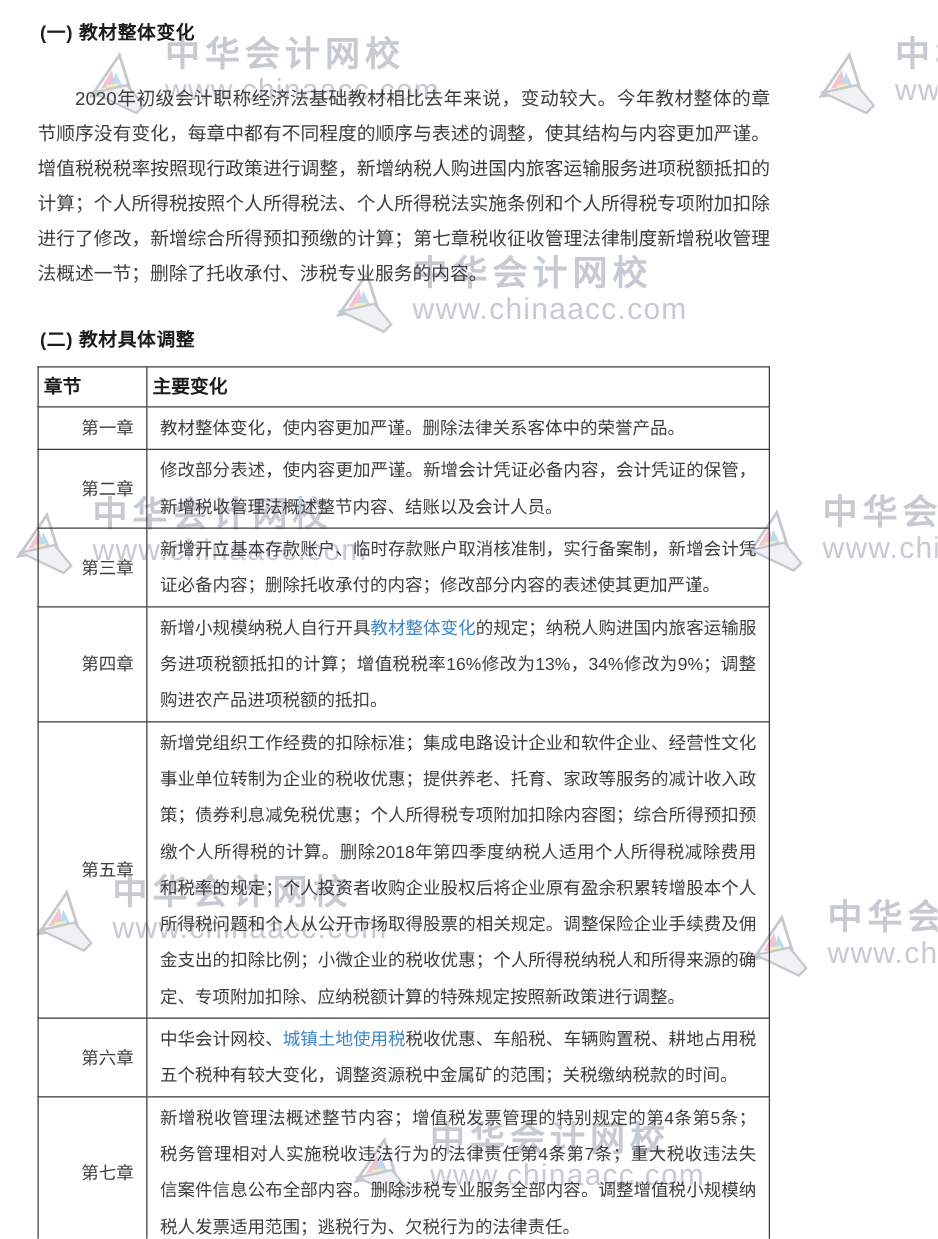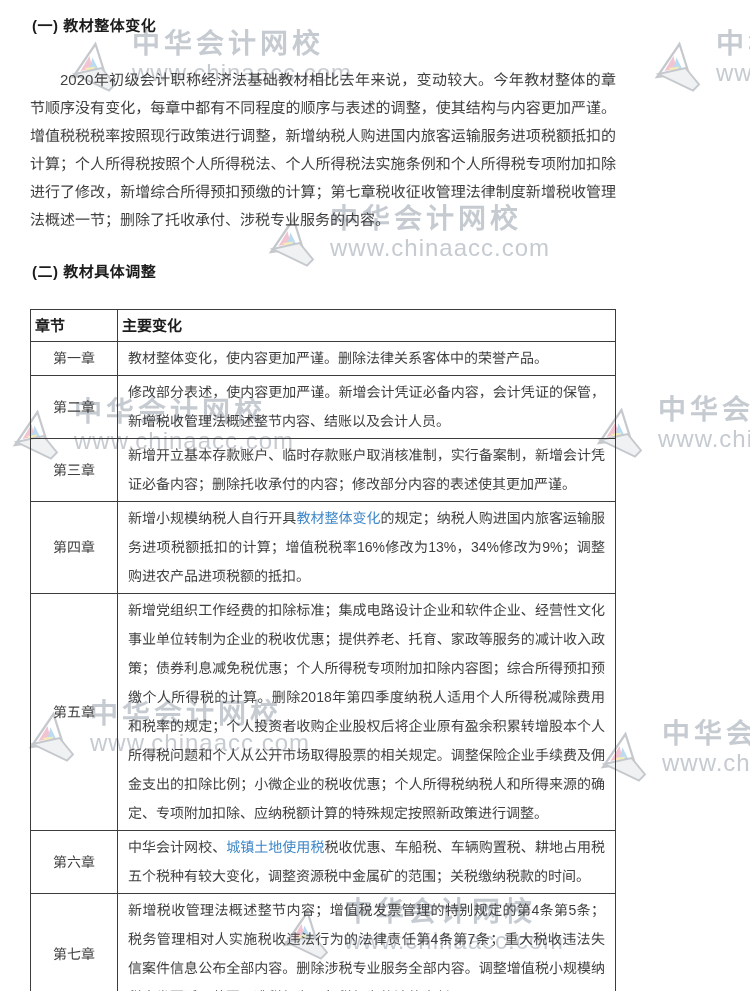--- a/index.html
+++ b/index.html
@@ -20,21 +20,21 @@
   .page{
     position:relative;z-index:1;
     padding:10px 28px 0 30px;
     width:644px;height:991px;
   }
   .section-heading{
     font-size:15px;font-weight:bold;color:var(--heading-color);
     letter-spacing:0.5px;
   }
   .section-heading.first{margin:4px 0 0 2px;}
-  .section-heading.second{margin:26px 0 28px 2px;}
+  .section-heading.second{margin:26px 0 12px 2px;}
   .intro-paragraph{
     margin-top:31px;
     font-size:15px;line-height:28px;
     text-indent:2em;text-align:justify;
     color:var(--text-color);
   }
   table.changes-table{
     width:100%;border-collapse:collapse;
     border:1px solid var(--border-color);
     border-bottom-width:2px;
@@ -44,21 +44,21 @@
     border:1px solid var(--border-color);
     font-size:15px;font-weight:bold;color:var(--heading-color);
     text-align:left;padding:5px 4px;line-height:21px;
   }
   table.changes-table td{
     border:1px solid var(--border-color);
     font-size:14px;line-height:29px;
     padding:2px 10px;vertical-align:middle;
     background:transparent;
   }
-  td.chapter{width:87px;text-align:center;padding:2px 2px;}
+  td.chapter{width:87px;text-align:right;padding:2px 2px;}
   td.changes{text-align:justify;}
   a.doc-link{color:var(--link-color);text-decoration:none;cursor:pointer;}
   
   .watermark-layer{
     position:absolute;inset:0;z-index:0;
     pointer-events:none;overflow:hidden;
   }
   .wm{
     position:absolute;display:flex;align-items:flex-start;
     white-space:nowrap;

